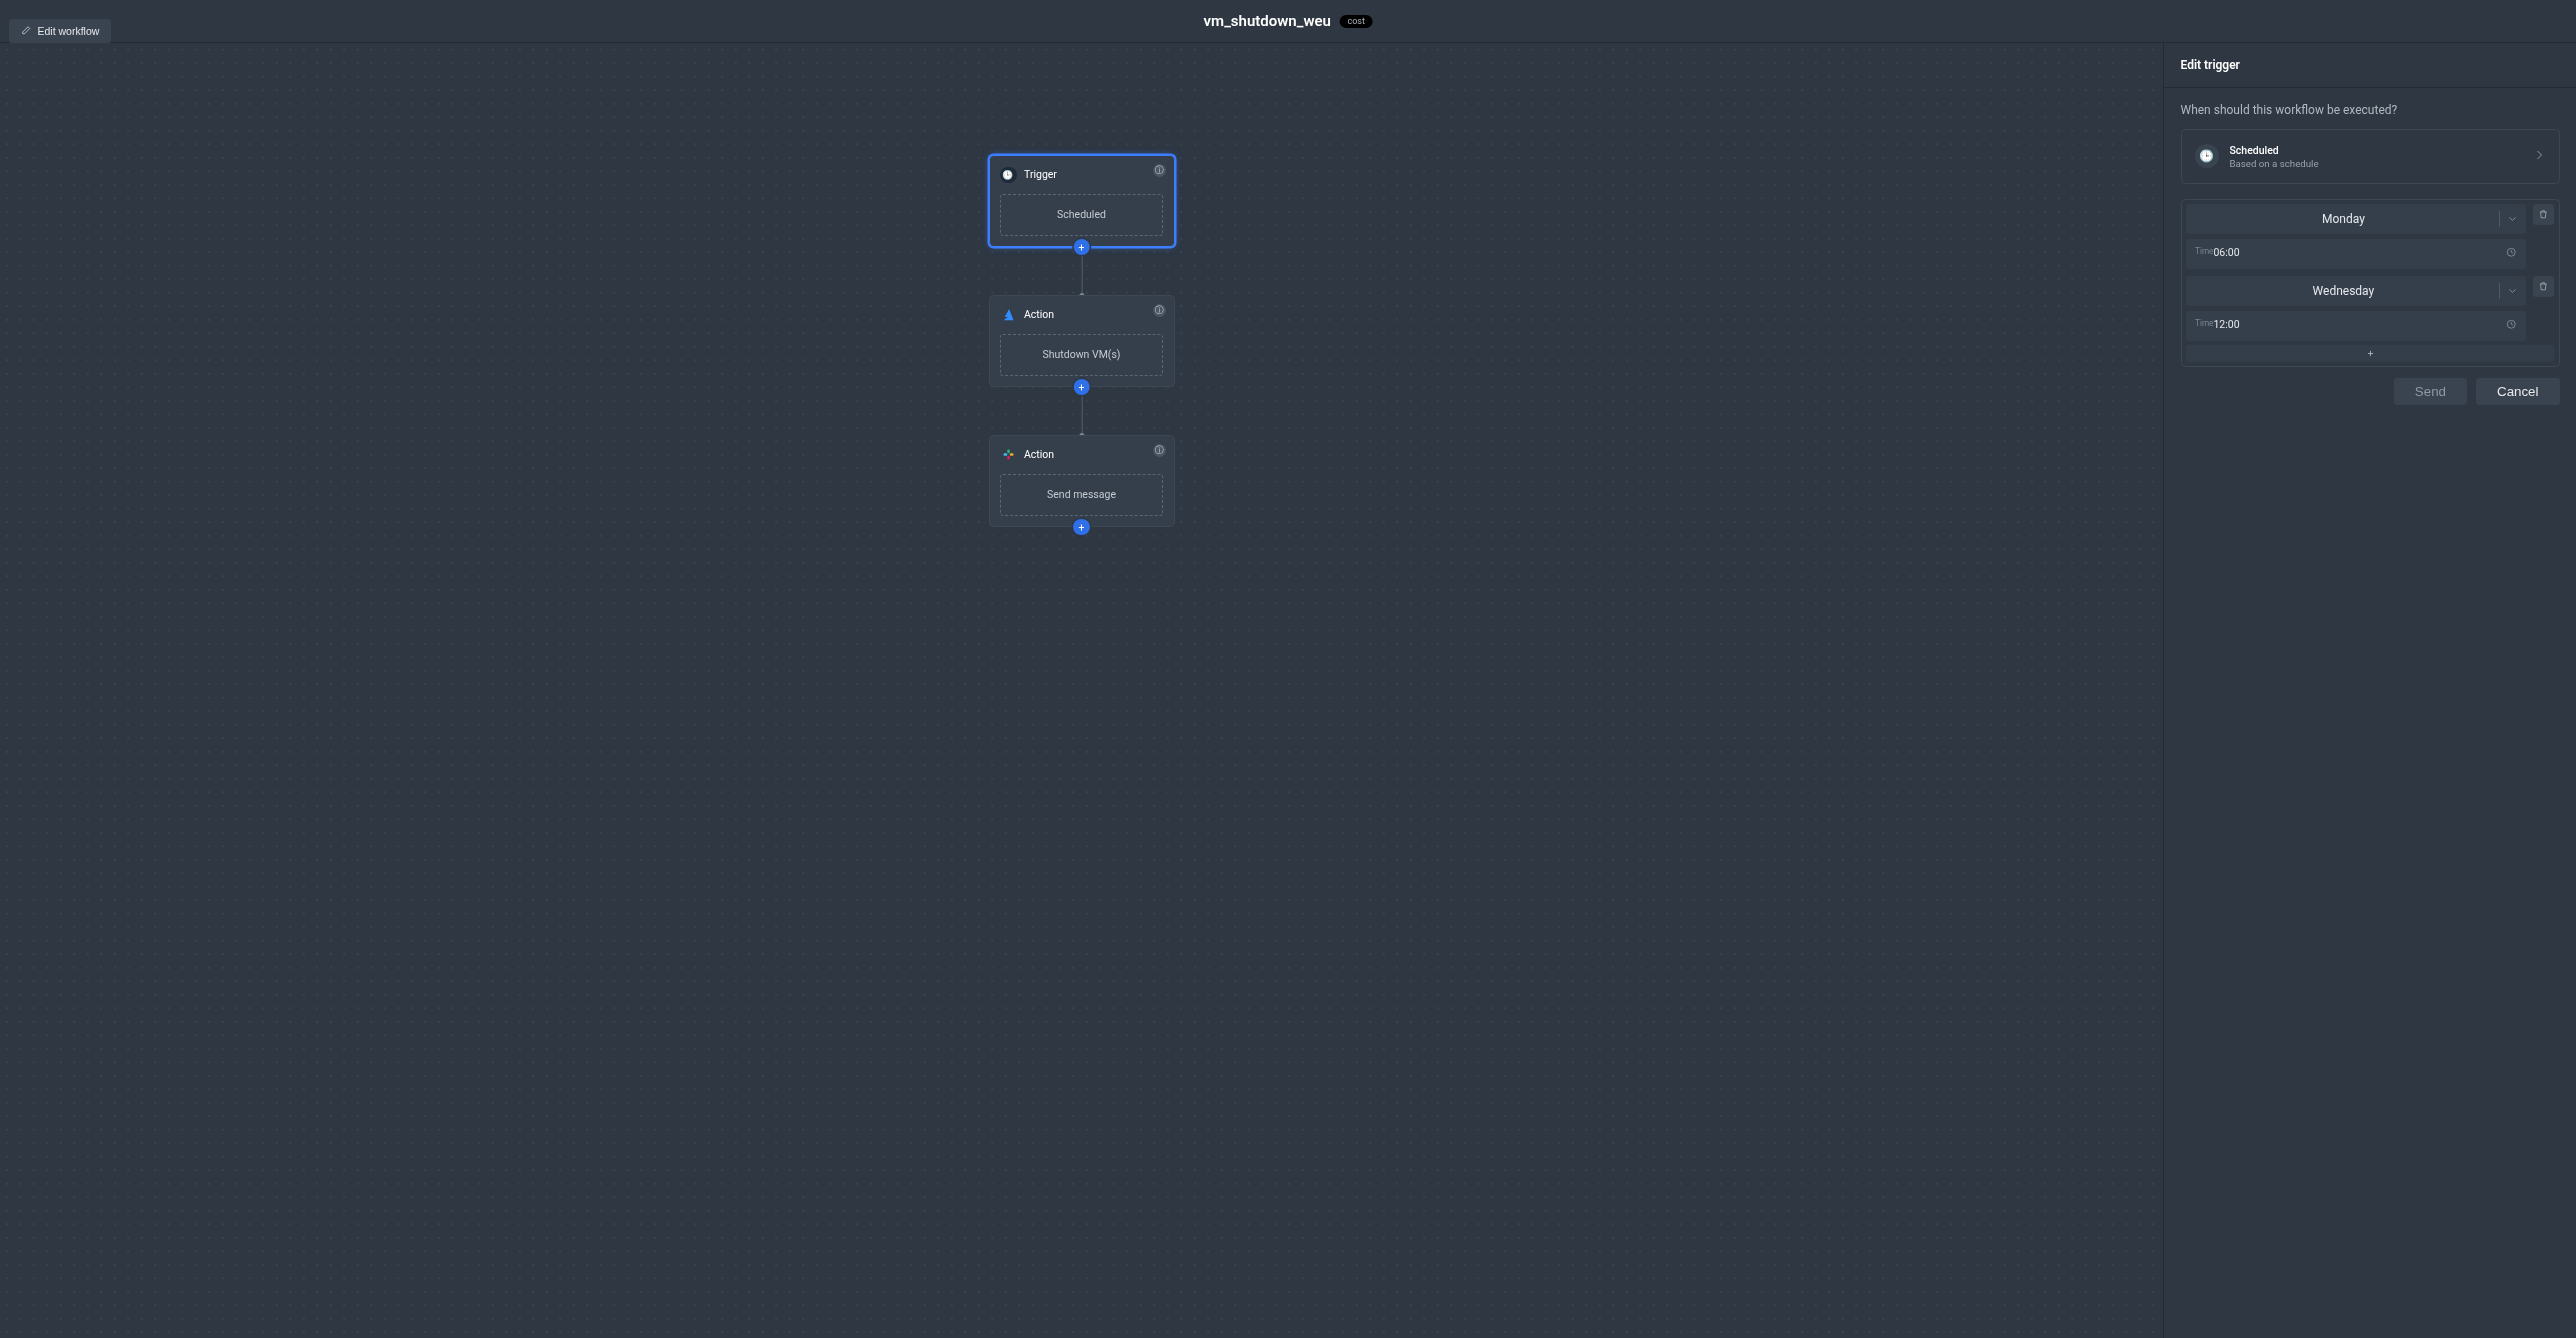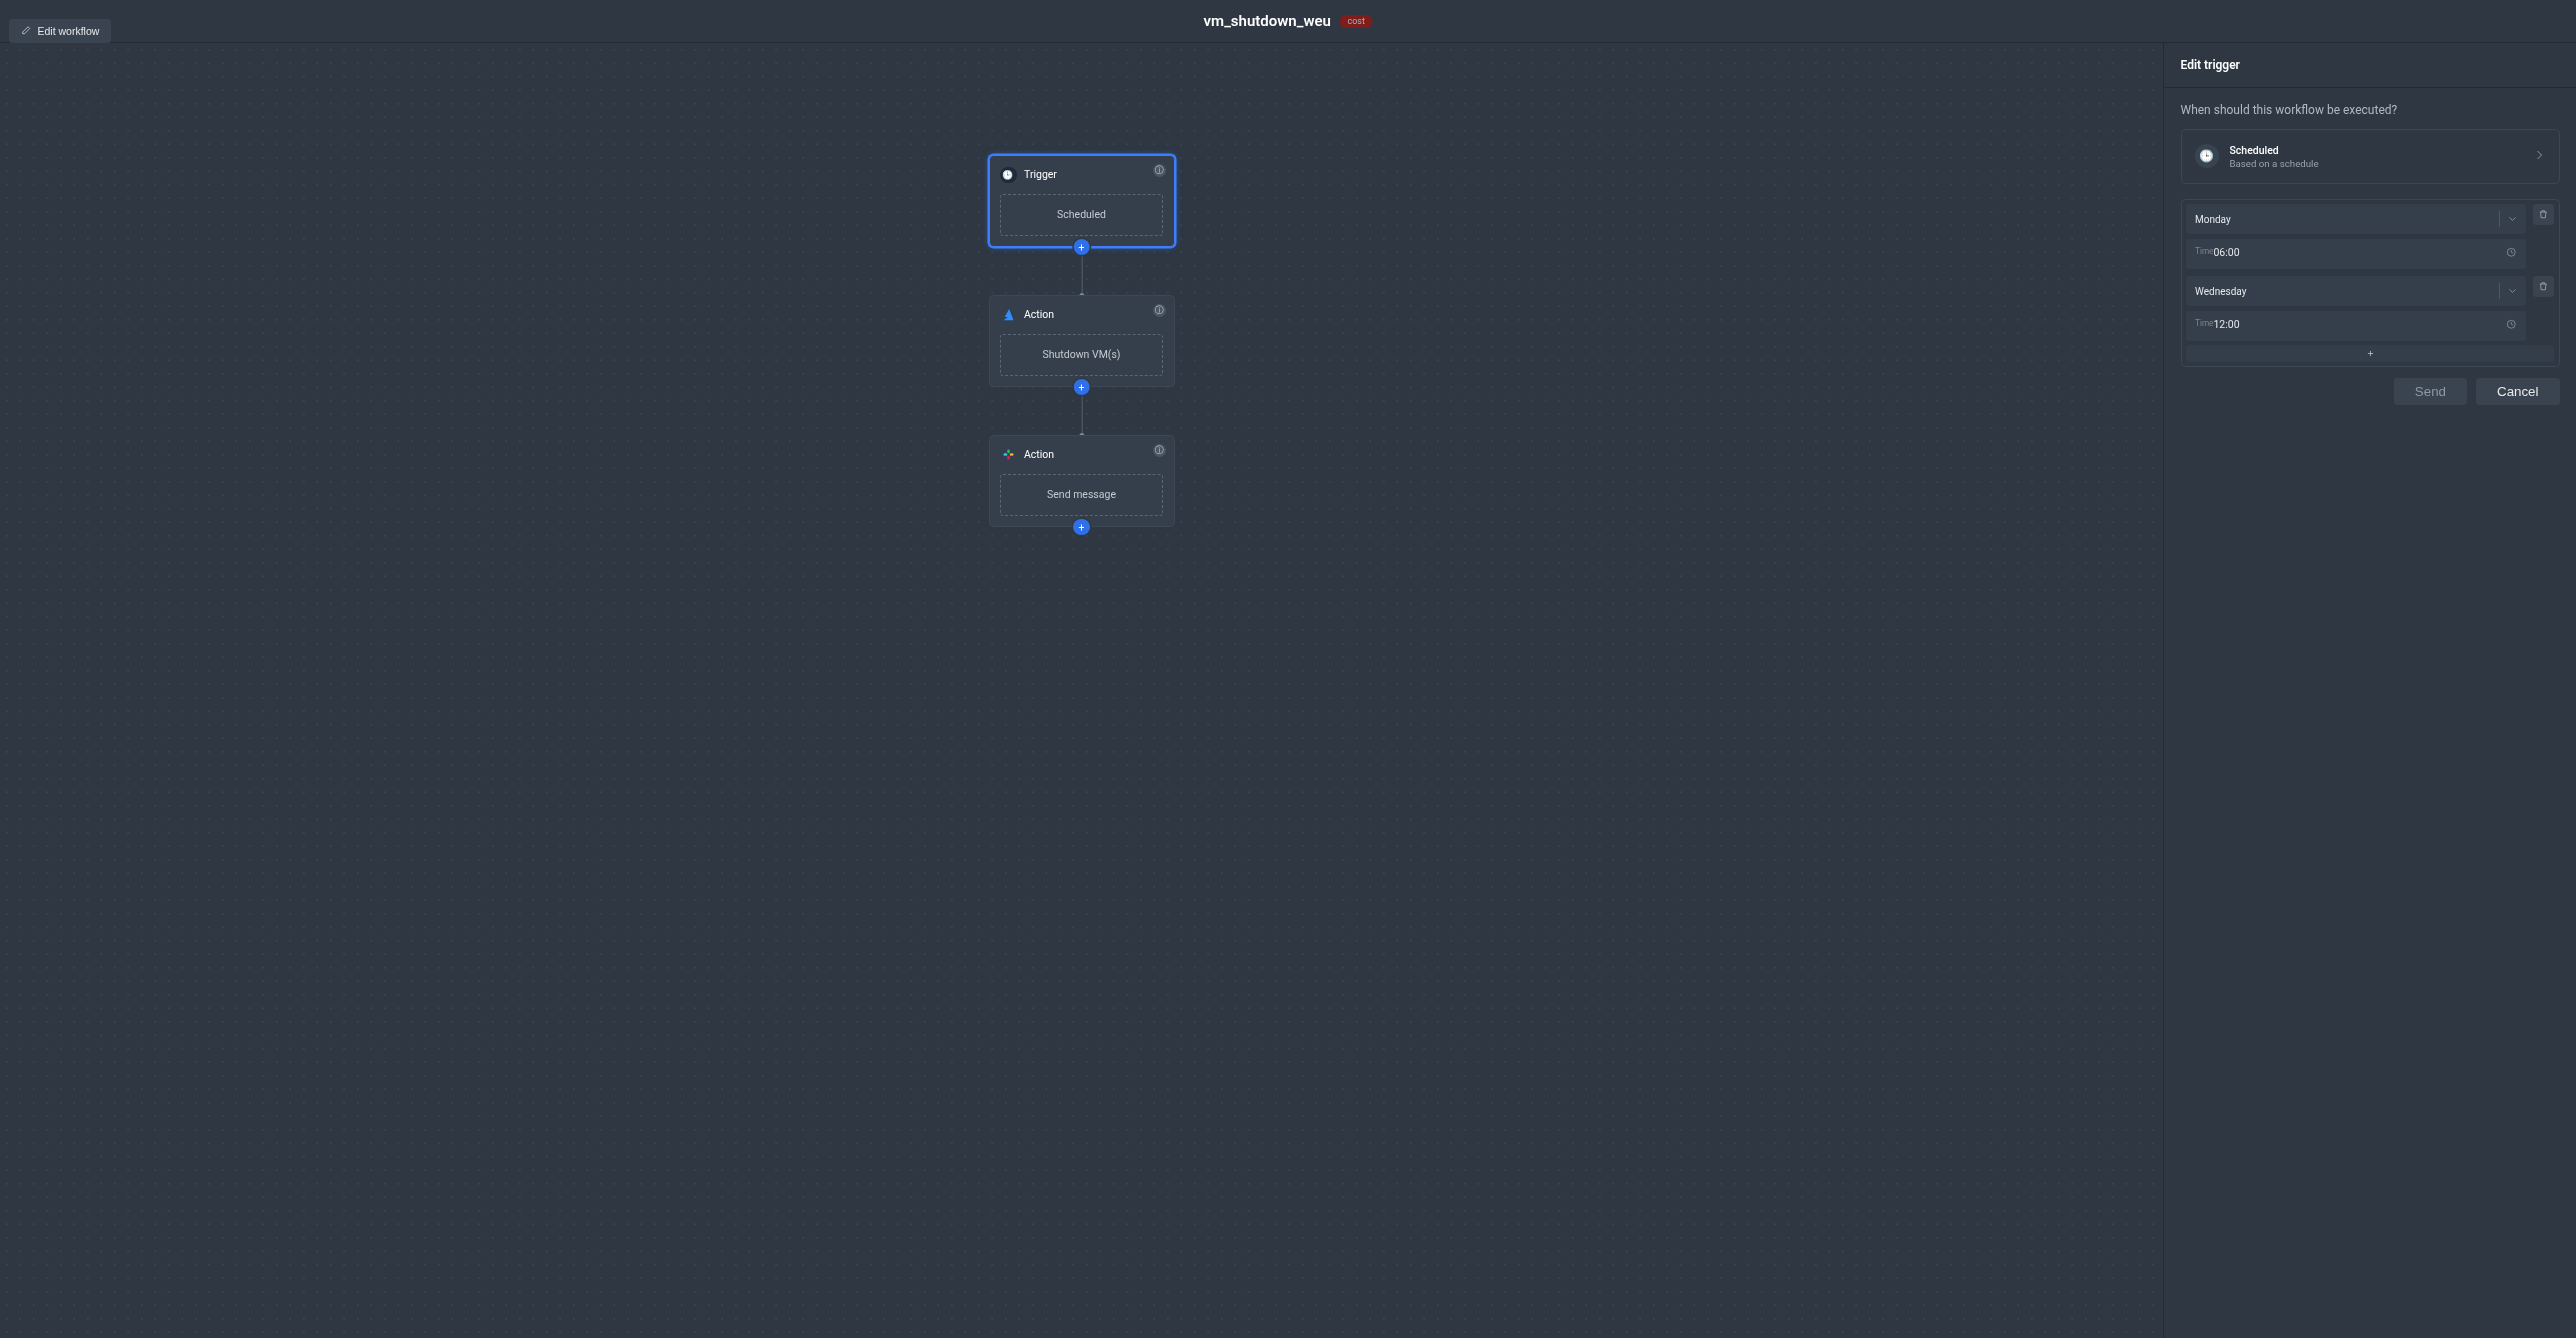--- a/index.html
+++ b/index.html
@@ -36,21 +36,21 @@
   }
   .back-chevron svg { width: 10.5px; height: 10.5px; stroke: #d0d4d9; stroke-width: 2; fill: none; }
 
   .brand { display: flex; align-items: center; gap: 4.5px; }
   .brand-logo { width: 12px; height: 12px; display: inline-flex; }
   .brand-logo svg { stroke: #d0d4d9; stroke-width: 1.3; fill: none; }
   .brand-name { font-weight: 600; color: #fff; font-size: 12px; letter-spacing: 0.1px; }
 
   .workflow-title { font-size: 15px; font-weight: 600; color: #fff; }
   .tag {
-    background: #7f1d1d;
+    background: #000000;
     color: #a8b0b9;
     font-size: 9px;
     padding: 1.5px 7.5px;
     border-radius: 7.5px;
   }
 
   .btn {
     display: inline-flex; align-items: center; gap: 6px;
     background: #3a4450;
     color: #e6e9ec;
@@ -238,21 +238,21 @@
   }
   .day-select {
     height: 30px;
     justify-content: space-between;
     cursor: pointer;
   }
   .day-select .divider {
     width: 0.7px; height: 16.5px; background: #4b5867; margin: 0 7.5px;
   }
   .day-select .chev svg { width: 9px; height: 9px; stroke: #9aa3ad; fill:none; stroke-width:2; }
-  .day-select-label { color: #e6e9ec; font-size: 10px; flex:1; }
+  .day-select-label { color: #e6e9ec; font-size: 12px; flex:1;text-align:center; }
 
   .time-field {
     height: 30px;
     margin-top: 4.5px;
     justify-content: space-between;
     flex-direction: row;
   }
   .time-field .stack { display:flex; flex-direction: row; justify-content:center; }
   .time-field .lab { font-size: 8.2px; color: #7b8591; line-height: 1; }
   .time-field .val { font-size: 10.5px; color: #e6e9ec; line-height: 1.2; }

